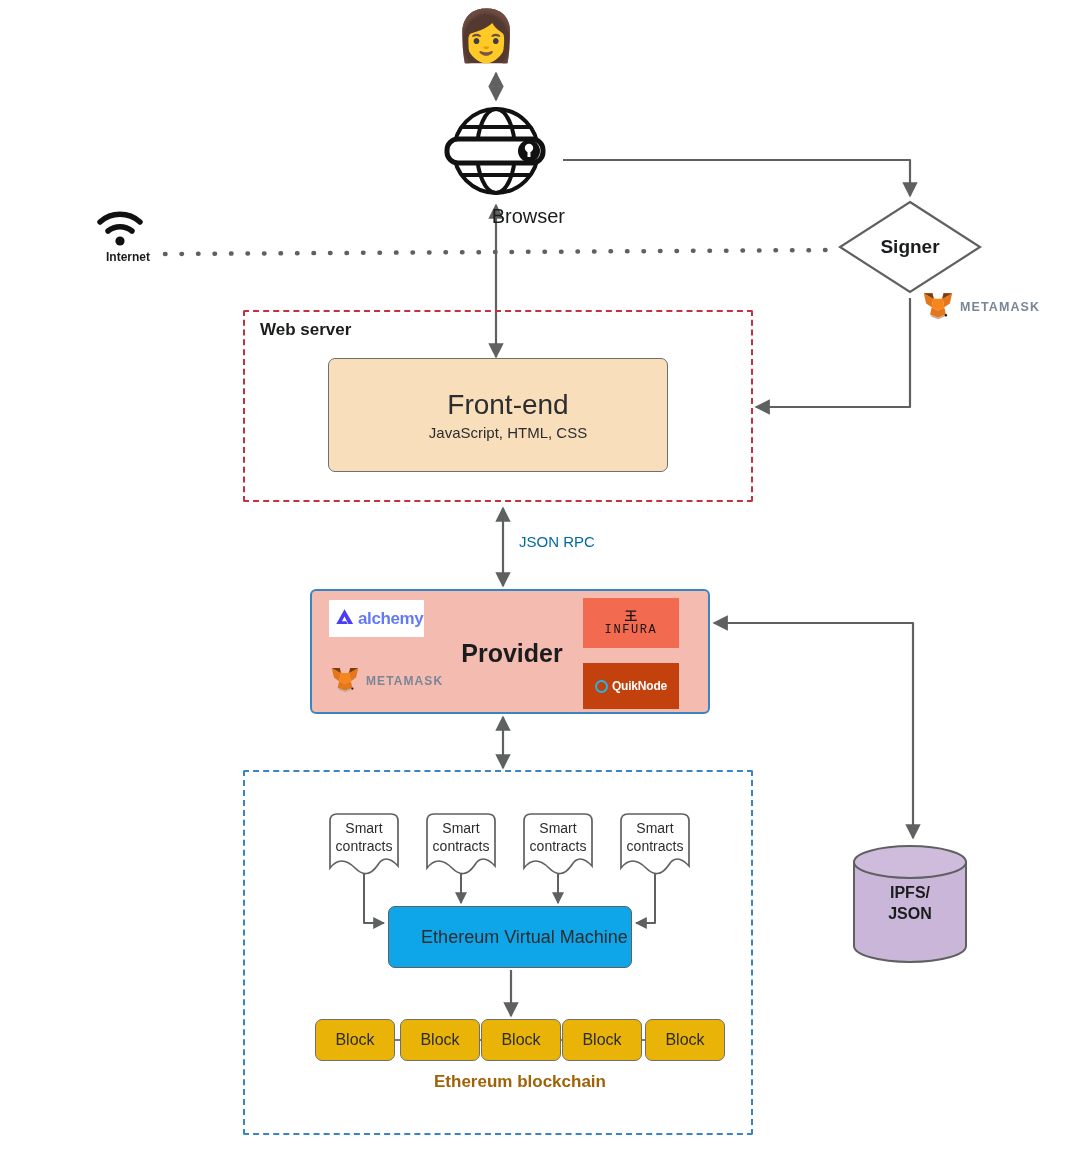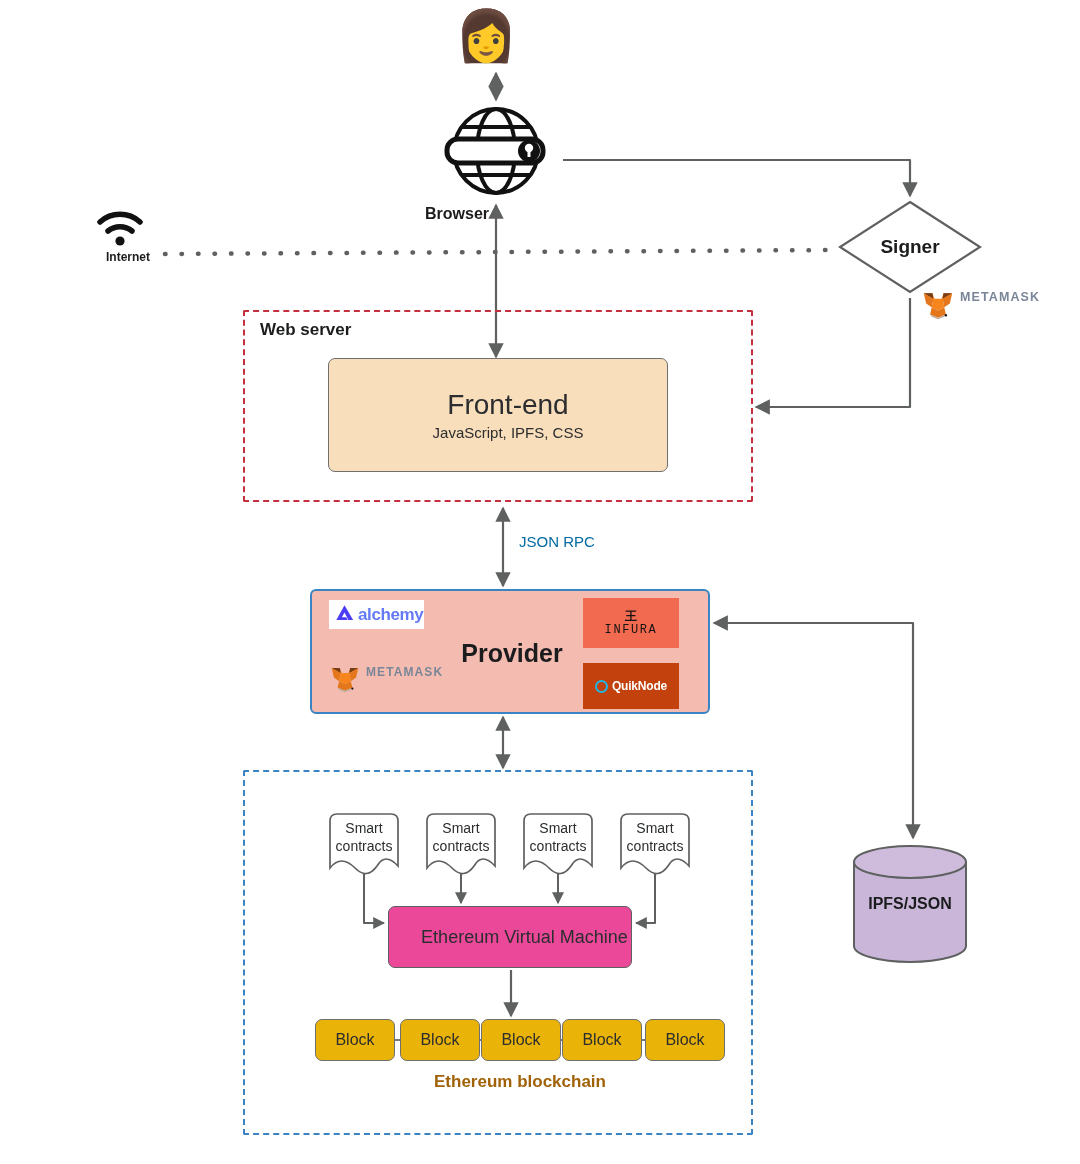--- a/index.html
+++ b/index.html
@@ -9,36 +9,36 @@
   svg.wires{position:absolute;left:0;top:0;width:1080px;height:1164px;pointer-events:none;}
 
   .node{position:absolute;box-sizing:border-box;}
 
   
   #user-avatar{left:455px;top:6px;width:60px;height:60px;font-size:50px;line-height:60px;
                text-align:center;}
 
   
   #browser-icon{left:437px;top:105px;width:118px;height:92px;}
-  #browser-label{left:425px;top:205px;width:140px;text-align:left;
-                 font-size:16px;font-weight:bold;color:#1b1c1d;}
+  #browser-label{left:425px;top:205px;width:140px;text-align:right;
+                 font-size:20px;font-weight:normal;color:#1b1c1d;}
 
   
   #wifi-icon{left:96px;top:208px;width:48px;height:40px;}
   #internet-label{left:78px;top:250px;width:100px;text-align:center;
                   font-size:12px;font-weight:bold;color:#1b1c1d;}
 
   
   #signer-node{left:838px;top:200px;width:144px;height:94px;}
   #signer-label{position:absolute;left:0;top:0;width:144px;height:94px;
                 display:flex;align-items:center;justify-content:center;
                 font-size:19px;font-weight:bold;color:#1b1c1d;}
 
   
-  .mm{display:flex;gap:6px;}
+  .mm{display:flex;align-items:center;gap:6px;}
   .mm .fox{flex:0 0 auto;}
   .mm .mmtext{font-size:12.5px;font-weight:bold;letter-spacing:1.1px;color:#7a8698;}
   #metamask-signer{left:922px;top:290px;}
   #metamask-provider{left:330px;top:665px;}
   #metamask-provider .mmtext{font-size:12px;}
 
   
   #web-server-box{left:243px;top:310px;width:510px;height:192px;
                   border:2.5px dashed #c4303e;border-radius:2px;}
   #web-server-title{left:260px;top:320px;font-size:17px;font-weight:bold;color:#1b1c1d;}
@@ -53,21 +53,21 @@
   
   #json-rpc-label{left:519px;top:533px;font-size:15px;color:#0369a1;}
 
   
   #provider-box{left:310px;top:589px;width:400px;height:125px;background:#f4bcb1;
                 border:2.2px solid #3b84c4;border-radius:6px;}
   #provider-title{position:absolute;left:0;top:0;width:400px;height:125px;
                   display:flex;align-items:center;justify-content:center;
                   font-size:25px;font-weight:bold;color:#1b1c1d;}
 
-  #alchemy-logo{left:329px;top:600px;width:95px;height:29px;background:#ffffff;
+  #alchemy-logo{left:329px;top:600px;width:95px;height:37px;background:#ffffff;
                 display:flex;align-items:center;gap:4px;padding-left:6px;box-sizing:border-box;}
   .alch-text{font-size:17px;font-weight:bold;color:#6479f5;letter-spacing:-0.4px;}
 
   #infura-logo{left:583px;top:598px;width:96px;height:50px;background:#f26a4f;
                display:flex;flex-direction:column;align-items:center;justify-content:center;gap:1px;}
   .infura-mark{font-size:12px;color:#141414;line-height:1;font-weight:bold;}
   .infura-text{font-size:12px;color:#141414;letter-spacing:1.6px;
                font-family:"Liberation Mono","DejaVu Sans Mono",monospace;}
 
   #quiknode-logo{left:583px;top:663px;width:96px;height:46px;background:#c2410c;
@@ -82,38 +82,38 @@
   
   .smart-contract{width:74px;height:64px;}
   .sc-label{position:absolute;left:0;top:8px;width:74px;text-align:center;
             font-size:14px;color:#2b2d2f;line-height:1.25;}
   #sc-0{left:327px;top:812px;}
   #sc-1{left:424px;top:812px;}
   #sc-2{left:521px;top:812px;}
   #sc-3{left:618px;top:812px;}
 
   
-  #evm-box{left:388px;top:906px;width:244px;height:62px;background:#ec4899;
+  #evm-box{left:388px;top:906px;width:244px;height:62px;background:#0ea5e9;
            border:1.6px solid #5e6160;border-radius:7px;
            display:flex;align-items:center;justify-content:center;padding-left:29px;}
   #evm-label{font-size:18px;color:#2b2d2f;}
 
   
   .block{width:80px;height:42px;background:#eab308;border:1.6px solid #6f6f6f;
          border-radius:7px;display:flex;align-items:center;justify-content:center;
          font-size:16px;color:#2b2d2f;top:1019px;}
   #block-0{left:315px;} #block-1{left:400px;} #block-2{left:481px;}
   #block-3{left:562px;} #block-4{left:645px;}
   #blockchain-label{left:370px;top:1072px;width:300px;text-align:center;
                     font-size:17px;font-weight:bold;color:#a16207;}
 
   
   #ipfs-node{left:851px;top:845px;width:118px;height:118px;}
   #ipfs-label{position:absolute;left:0;top:0;width:118px;height:118px;
-              display:flex;flex-direction:row;align-items:center;justify-content:center;
+              display:flex;flex-direction:column;align-items:center;justify-content:center;
               font-size:16px;font-weight:bold;color:#1b1c1d;line-height:1.3;text-align:center;}
 </style>
 </head>
 <body>
 
 <div class="canvas">
 
   <svg class="wires" viewBox="0 0 1080 1164">
     <defs>
       <marker id="ah" viewBox="0 0 10 10" refX="9" refY="5" markerWidth="7" markerHeight="7" orient="auto-start-reverse">
@@ -211,21 +211,21 @@
       </svg>
     </span>
     <span class="mmtext">METAMASK</span>
   </div>
 
   <div class="node" id="web-server-box"></div>
   <div class="node" id="web-server-title">Web server</div>
 
   <div class="node" id="frontend-box">
     <div id="frontend-title">Front-end</div>
-    <div id="frontend-sub">JavaScript, IPFS, CSS</div>
+    <div id="frontend-sub">JavaScript, HTML, CSS</div>
   </div>
 
   <div class="node" id="json-rpc-label">JSON RPC</div>
 
   <div class="node" id="provider-box">
     <div id="provider-title">Provider</div>
   </div>
 
   <div class="node" id="alchemy-logo">
     <span>

